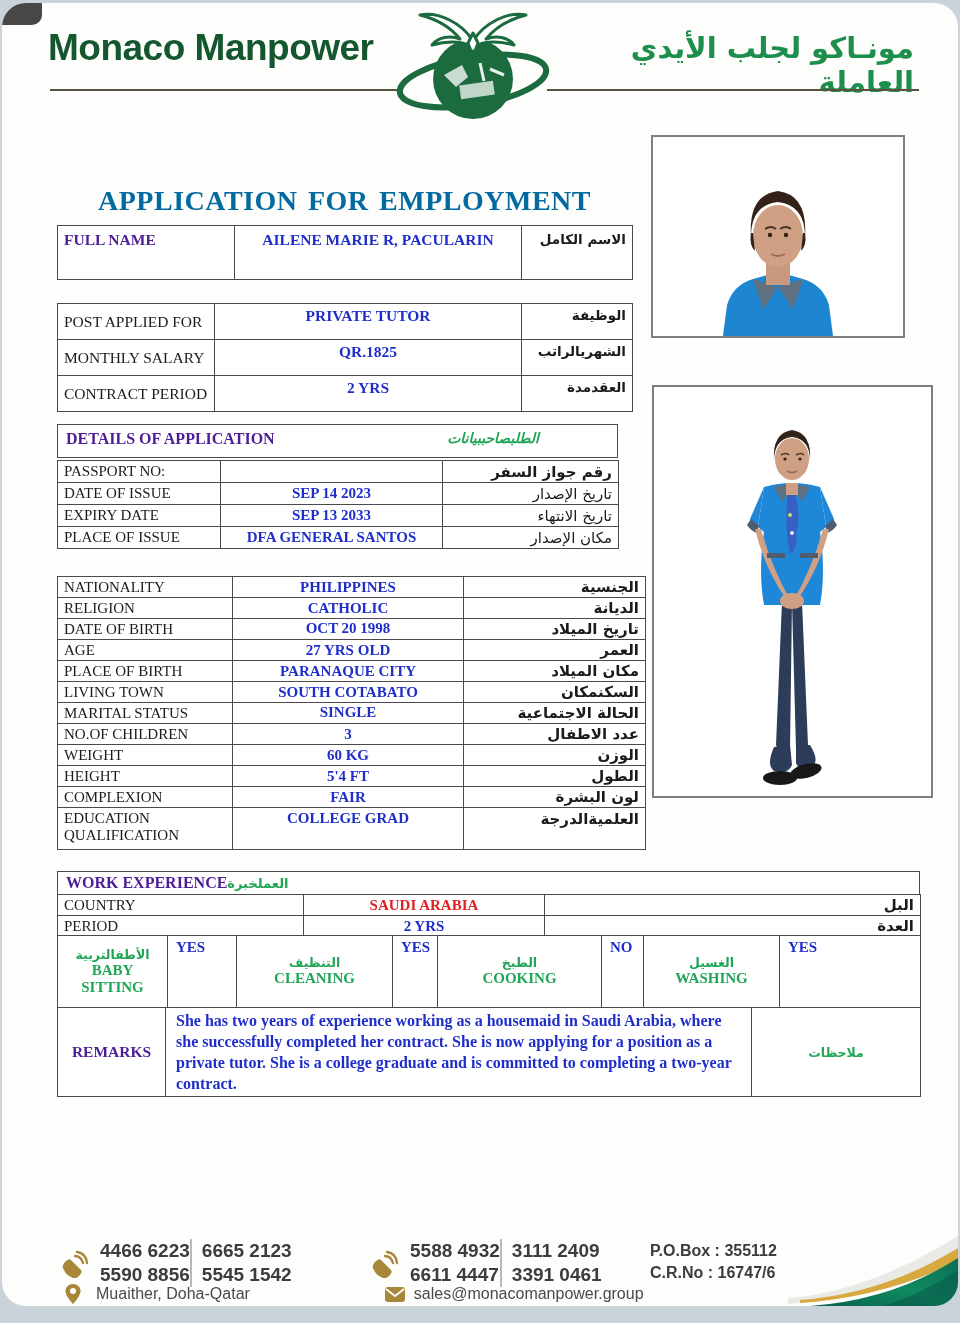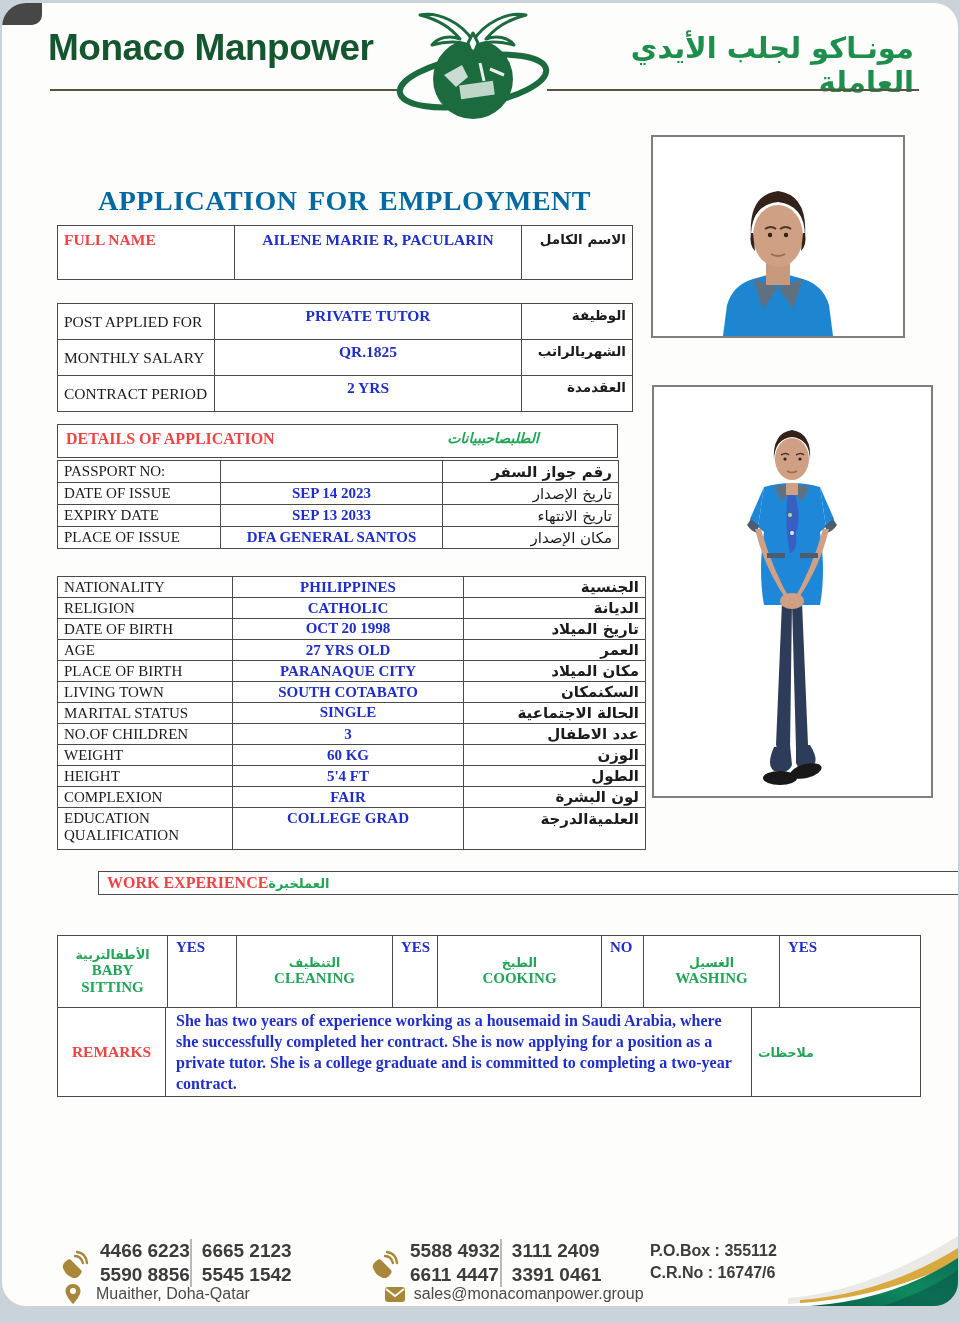--- a/index.html
+++ b/index.html
@@ -23,21 +23,21 @@
   .logo { position:absolute; left:390px; top:2px; }
 
   
   .title { position:absolute; left:55px; top:182px; width:575px; text-align:center;
       font-size:28px; font-weight:bold; color:#0369a1; letter-spacing:0.5px; word-spacing:3px; }
 
   
   table { border-collapse:collapse; table-layout:fixed; position:absolute; background:#fff; }
   td { border:1px solid #4a4a4a; padding:1px 6px; vertical-align:middle;
        font-size:15.5px; color:#1b1b1b; overflow:hidden; }
-  .g  { color:#ef4444; font-weight:bold; }
+  .g  { color:#4c1d95; font-weight:bold; }
   .b  { color:#1f2ec9; font-weight:bold; text-align:center; }
   .r  { color:#e02020; font-weight:bold; text-align:center; }
   .ar { text-align:right; direction:rtl; font-family:"DejaVu Sans",sans-serif;
         font-size:13.5px; font-weight:bold; }
   .ar.light { font-weight:normal; }
   .vtop { vertical-align:top; }
 
   .name-table    { left:55px; top:222px; width:575px; }
   .name-table td { height:54px; vertical-align:top; padding-top:5px; }
   .post-table    { left:55px; top:300px; width:575px; }
@@ -54,40 +54,40 @@
 
   .personal-table    { left:55px; top:573px; width:588px; }
   .personal-table td { height:21px; font-size:15px; }
   .personal-table tr.tall td { height:42px; vertical-align:top; padding-top:2px; }
 
   .photo-frame { position:absolute; border:2px solid #7e7e7e; background:#fff; }
   .photo1 { left:649px; top:132px; width:254px; height:203px; }
   .photo2 { left:650px; top:382px; width:281px; height:413px; }
 
   .work-head { position:absolute; left:55px; top:868px; width:863px; height:24px;
-      border:1px solid #4a4a4a; background:#fff; padding:2px 8px;margin-left:41px; }
+      border:1px solid #4a4a4a; background:#fff; padding:2px 8px; }
   .work-head .en { font-size:16px; }
   .work-head .arx { direction:rtl; font-family:"DejaVu Sans",sans-serif; font-size:13px;
       font-weight:bold; color:#21a556; }
   .work-cp    { left:55px; top:891px; width:863px; }
   .work-cp td { height:21px; font-size:15px; }
   .skills-table    { left:55px; top:932px; width:863px; }
   .skills-table td { height:72px; text-align:center; vertical-align:middle; }
   .skills-table td.ans { vertical-align:top; text-align:left; padding:2px 0 0 8px; }
   .sk-ar { direction:rtl; font-family:"DejaVu Sans",sans-serif; font-size:12.5px;
            font-weight:bold; color:#21a556; }
   .sk-en { color:#21a556; font-weight:bold; font-size:15px; line-height:1.15; }
   .ansv  { color:#1f2ec9; font-weight:bold; font-size:15px; }
 
   .remarks-table    { left:55px; top:1004px; width:863px; }
   .remarks-table td { height:88px; }
   .remarks-label  { text-align:center; }
   .remarks-text   { color:#1f2ec9; font-weight:bold; font-size:16px; line-height:1.32;
                     padding:2px 10px; }
-  .remarks-ar     { text-align:left; }
+  .remarks-ar     { text-align:center; }
 
   
   .footer { position:absolute; left:0; top:1232px; width:800px; height:72px;
       font-family:"Liberation Sans","DejaVu Sans",sans-serif; color:#3c3c3c; }
   .phone-group { position:absolute; display:flex; align-items:center; gap:10px; }
   .pg1 { left:58px; top:4px; } .pg2 { left:368px; top:4px; }
   .num-cols { display:flex; }
   .num-col { display:flex; flex-direction:column; line-height:1.25; font-weight:bold; font-size:19px; }
   .num-col + .num-col { border-left:2px solid #b9b9b9; margin-left:0; padding-left:10px; }
   .pobox { position:absolute; left:648px; top:5px; font-weight:bold; font-size:16px; line-height:1.35; }
@@ -318,20 +318,39 @@
       <path d="M127 68 q5 -3 8 0 M142 68 q5 -3 8 0" stroke="#4a3528" stroke-width="1.6" fill="none"></path>
       <circle cx="131" cy="72" r="1.6" fill="#30211a"></circle>
       <circle cx="146" cy="72" r="1.6" fill="#30211a"></circle>
       <path d="M133 84 q5 3 10 0" stroke="#9a6a52" stroke-width="1.6" fill="none"></path>
     </svg>
   </div>
 
   <div class="work-head">
     <span class="en g">WORK EXPERIENCE</span><span class="arx">العملخبرة</span>
   </div>
+  <table class="work-cp">
+    <colgroup>
+        <col style="width:246px">
+        <col style="width:241px">
+        <col style="width:376px">
+      </colgroup>
+    <tbody>
+        <tr>
+      <td>COUNTRY</td>
+      <td class="r">SAUDI ARABIA</td>
+      <td class="ar">البل</td>
+    </tr>
+    <tr>
+      <td>PERIOD</td>
+      <td class="b">2 YRS</td>
+      <td class="ar">العدة</td>
+    </tr>
+  </tbody>
+    </table>
   <table class="skills-table">
     <colgroup>
       <col style="width:110px">
         <col style="width:69px">
         <col style="width:156px">
         <col style="width:45px">
       <col style="width:164px">
         <col style="width:42px">
         <col style="width:136px">
         <col style="width:141px">

